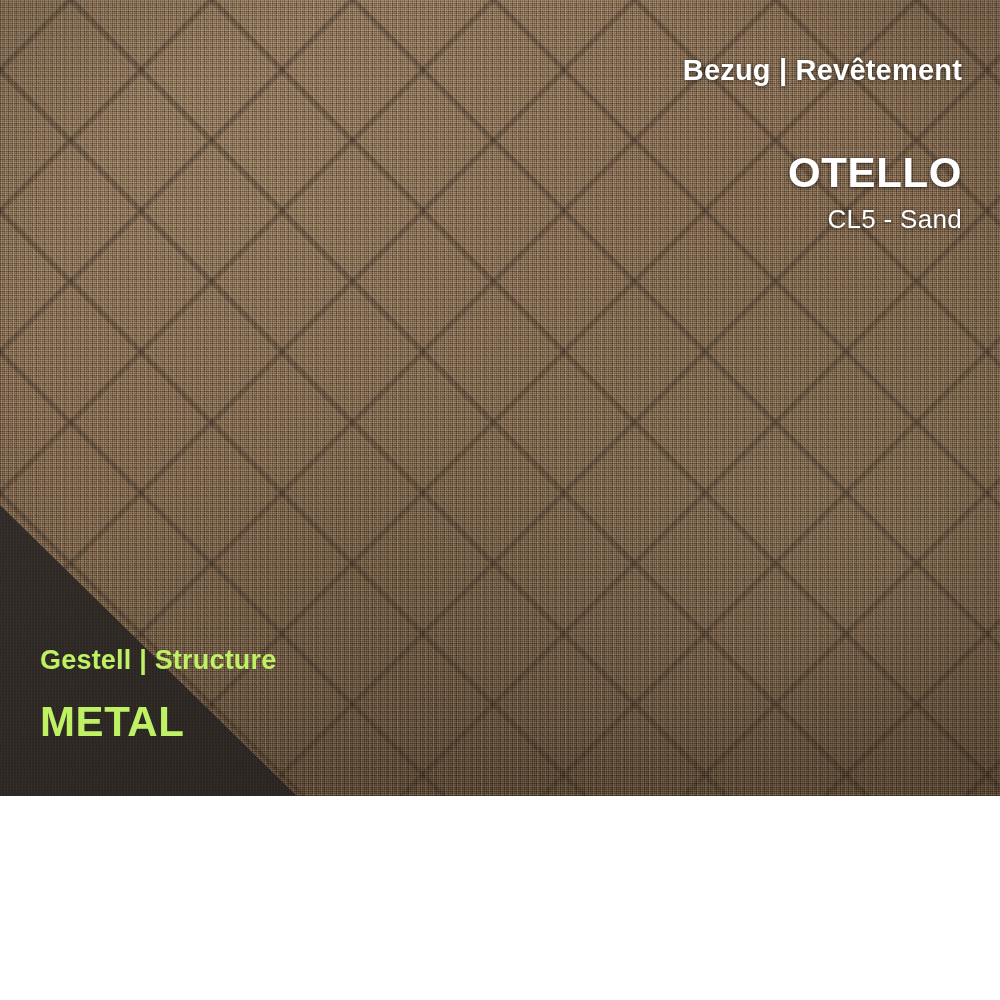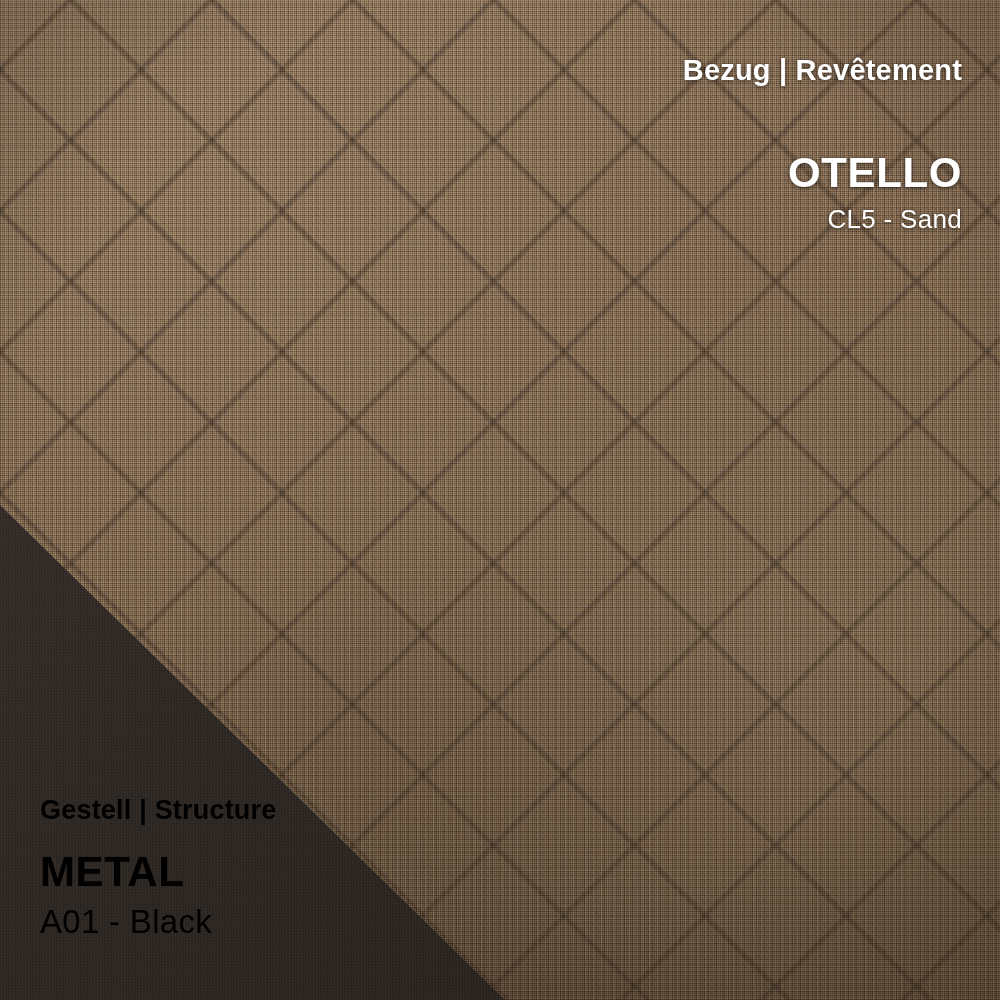--- a/index.html
+++ b/index.html
@@ -6,21 +6,21 @@
   html, body {
     width:1000px; height:1000px;
     font-family:"Liberation Sans", sans-serif;
     background:#ffffff;
     overflow:hidden;
   }
 
   #swatch-card {
     position:relative;
     width:1000px;
-    height:1000px;
+    height:796px;
     overflow:hidden;
     background:#8a6d50;
   }
 
   
   .fabric-layer {
     position:absolute;
     inset:0;
     background-color:#8b6f52;
     background-image:
@@ -130,23 +130,23 @@
     margin-top:10px;
     font-size:26px;
     font-weight:normal;
     letter-spacing:0.3px;
     line-height:1.1;
   }
 
   .label-bottom {
     position:absolute;
     left:40px;
-    bottom:60px;
+    bottom:52px;
     text-align:left;
-    color:#000000;
+    color:#bef264;
   }
   .label-bottom .kicker {
     font-size:27px;
     font-weight:bold;
     letter-spacing:0.2px;
     line-height:1.15;
     white-space:nowrap;
   }
   .label-bottom .material-name {
     margin-top:24px;
@@ -187,16 +187,15 @@
     <div class="material-code">CL5 - Sand</div>
   </div>
 
   <div class="label-bottom">
     <div class="kicker">
       <span>Gestell</span>
       <span class="sep">|</span>
       <span>Structure</span>
     </div>
     <div class="material-name">METAL</div>
-    <div class="material-code">A01 - Black</div>
   </div>
 
 </div>
 
 </body></html>

